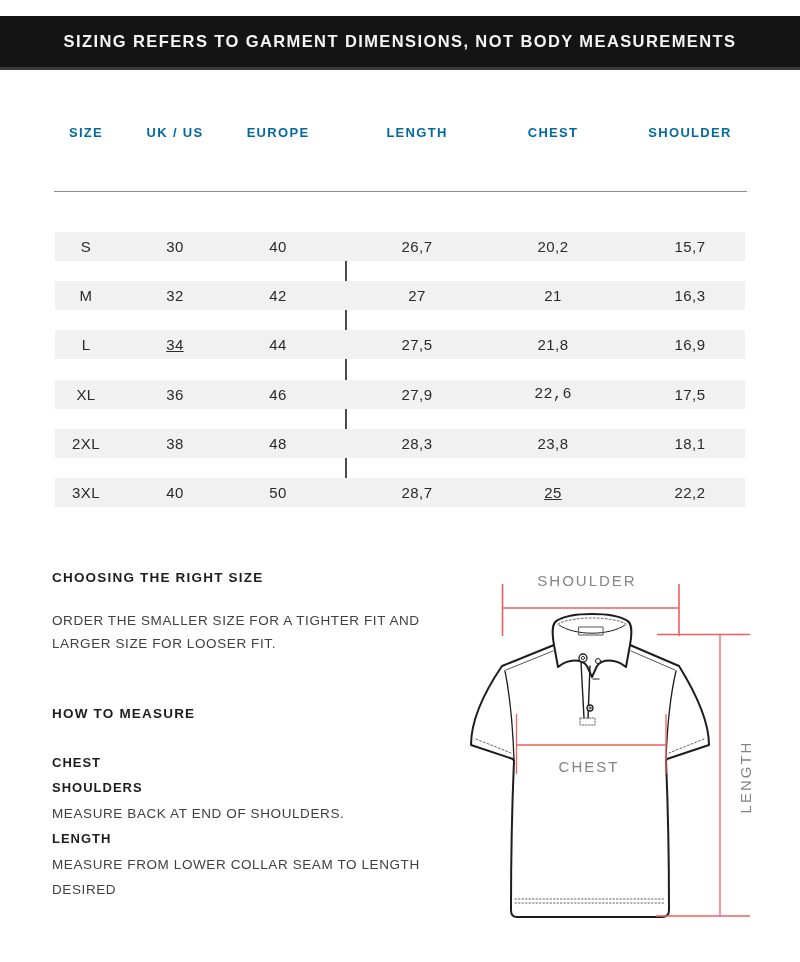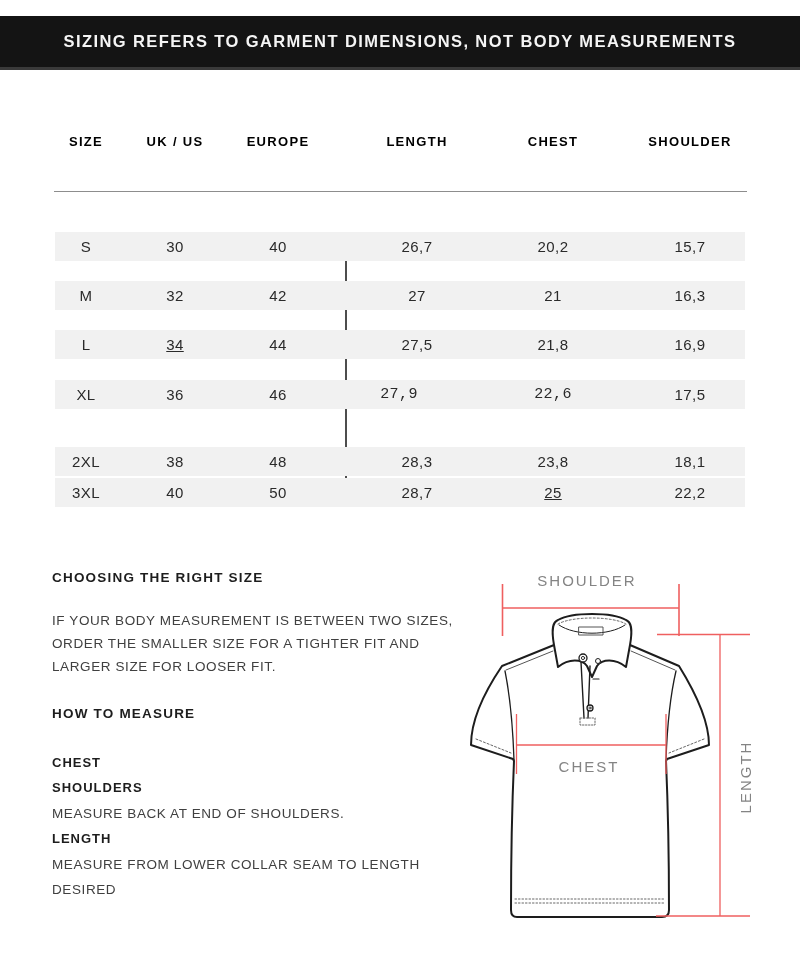--- a/index.html
+++ b/index.html
@@ -10,22 +10,22 @@
   
   .banner{
     position:absolute;left:0;top:0;width:800px;height:51px;background:#141414;
     border-bottom:3px solid #3a3a3a;display:flex;align-items:center;justify-content:center;
   }
   .banner span{
     color:#f5f5f5;font-size:16.5px;font-weight:bold;letter-spacing:1.4px;white-space:nowrap;
   }
   
   .th-cell{
-    position:absolute;top:118px;transform:translateX(-50%);
-    font-size:13px;font-weight:bold;letter-spacing:1.3px;color:#000000;white-space:nowrap;line-height:15px;
+    position:absolute;top:109px;transform:translateX(-50%);
+    font-size:13px;font-weight:bold;letter-spacing:1.3px;color:#0369a1;white-space:nowrap;line-height:15px;
   }
   .header-rule{position:absolute;left:54px;top:175px;width:693px;height:1px;background:#8d8d8d;}
   .col-divider{position:absolute;left:345px;top:216px;width:2px;height:275px;background:#4d4d4d;}
   .row-band{position:absolute;left:55px;width:690px;height:29px;background:#f1f1f1;}
   .row-cell{
     position:absolute;top:0;height:29px;line-height:29px;transform:translateX(-50%);
     font-size:15px;letter-spacing:.4px;color:#2a2a2a;white-space:nowrap;
   }
   
   .sec-heading{
@@ -90,25 +90,25 @@
           <div class="row-cell" style="left: 120px; text-decoration: underline;">34</div>
           <div class="row-cell" style="left: 223px;">44</div>
           <div class="row-cell" style="left: 362px;">27,5</div>
           <div class="row-cell" style="left: 498px;">21,8</div>
           <div class="row-cell" style="left: 635px;">16,9</div>
         </div>
         <div class="row-band" style="top: 364px;">
           <div class="row-cell" style="left: 31px;">XL</div>
           <div class="row-cell" style="left: 120px;">36</div>
           <div class="row-cell" style="left: 223px;">46</div>
-          <div class="row-cell" style="left: 344px; font-family: Liberation Mono, monospace;">27,9</div>
+          <div class="row-cell" style="left: 362px;">27,9</div>
           <div class="row-cell" style="left: 498px; font-family: Liberation Mono, monospace;">22,6</div>
           <div class="row-cell" style="left: 635px;">17,5</div>
         </div>
-        <div class="row-band" style="top: 431px;">
+        <div class="row-band" style="top: 413px;">
           <div class="row-cell" style="left: 31px;">2XL</div>
           <div class="row-cell" style="left: 120px;">38</div>
           <div class="row-cell" style="left: 223px;">48</div>
           <div class="row-cell" style="left: 362px;">28,3</div>
           <div class="row-cell" style="left: 498px;">23,8</div>
           <div class="row-cell" style="left: 635px;">18,1</div>
         </div>
         <div class="row-band" style="top: 462px;">
           <div class="row-cell" style="left: 31px;">3XL</div>
           <div class="row-cell" style="left: 120px;">40</div>
@@ -116,21 +116,20 @@
           <div class="row-cell" style="left: 362px;">28,7</div>
           <div class="row-cell" style="left: 498px; text-decoration: underline;">25</div>
           <div class="row-cell" style="left: 635px;">22,2</div>
         </div>
       </div>
   </section>
 
   <section>
     <h3 class="sec-heading" style="top:554px">CHOOSING THE RIGHT SIZE</h3>
     <div class="para">
-        <div class="line">IF YOUR BODY MEASUREMENT IS BETWEEN TWO SIZES,</div>
         <div class="line">ORDER THE SMALLER SIZE FOR A TIGHTER FIT AND</div>
         <div class="line">LARGER SIZE FOR LOOSER FIT.</div>
       </div>
   </section>
 
   <section>
     <h3 class="sec-heading" style="top:690px">HOW TO MEASURE</h3>
     <div class="measure-list" id="measure-list">
         <div class="m-label">CHEST</div>
         <div class="m-label">SHOULDERS</div>

